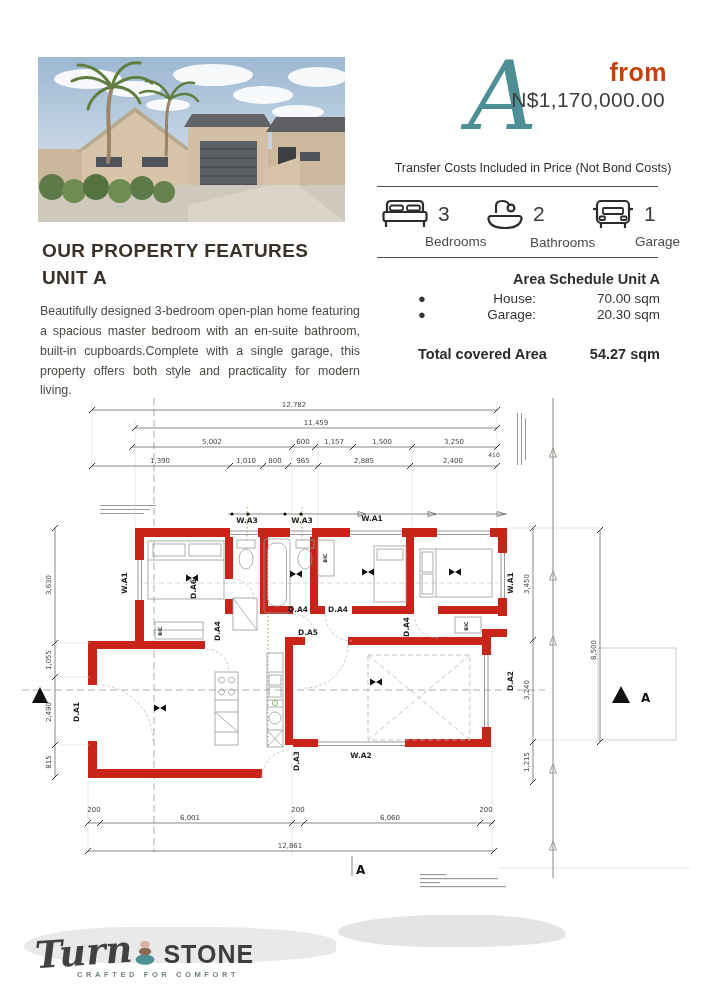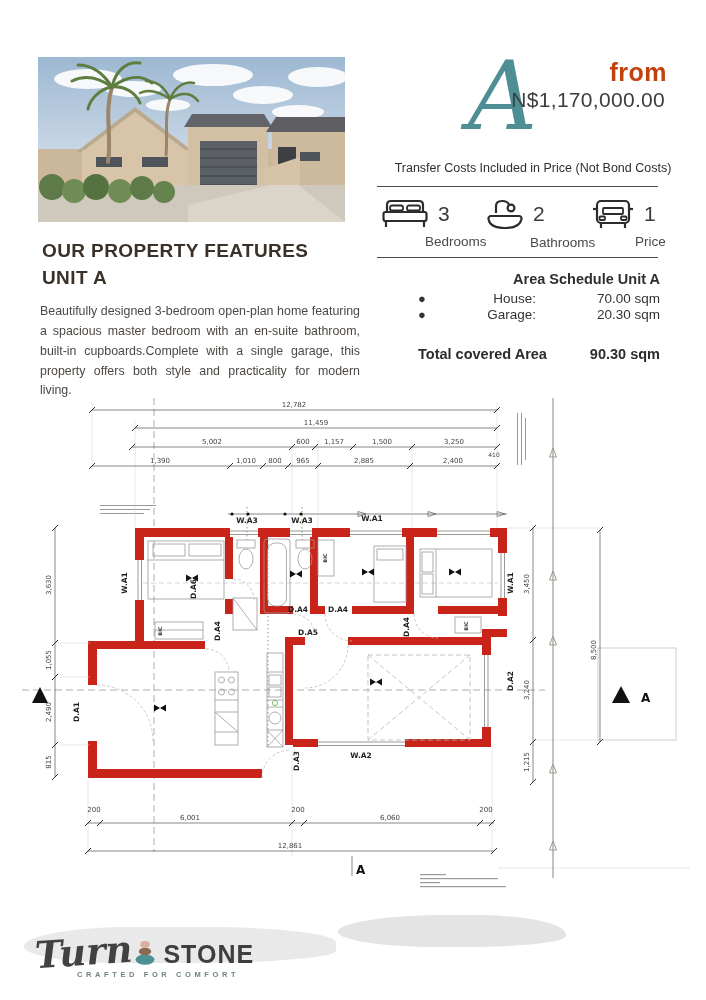--- a/index.html
+++ b/index.html
@@ -181,38 +181,38 @@
         <rect x="12" y="11" width="20" height="6" rx="1" stroke-width="1.8"></rect>
         <rect x="8.5" y="19.5" width="5.5" height="3.5" rx="1" stroke-width="1.8"></rect>
         <rect x="30" y="19.5" width="5.5" height="3.5" rx="1" stroke-width="1.8"></rect>
         <line x1="10" y1="26" x2="10" y2="31"></line>
           <line x1="34" y1="26" x2="34" y2="31"></line>
         <line x1="2" y1="12" x2="6" y2="12"></line>
           <line x1="38" y1="12" x2="42" y2="12"></line>
       </svg>
       <span class="count">1</span>
     </div>
-    <div class="lbl">Price</div>
+    <div class="lbl">Garage</div>
   </div>
 
   <div class="area">
     <div class="title">Area Schedule Unit A</div>
     <div class="row">
       <span class="bullet">●</span>
       <span class="rlabel">House:</span>
       <span class="rvalue">70.00 sqm</span>
     </div>
     <div class="row">
       <span class="bullet">●</span>
       <span class="rlabel">Garage:</span>
       <span class="rvalue">20.30 sqm</span>
     </div>
     <div class="total">
       <span>Total covered Area</span>
-      <span class="tvalue">90.30 sqm</span>
+      <span class="tvalue">54.27 sqm</span>
     </div>
   </div>
 
   <div class="feat-title">
     <div>OUR PROPERTY FEATURES</div>
     <div>UNIT A</div>
   </div>
   <div class="feat-body">Beautifully designed 3-bedroom open-plan home featuring a spacious master bedroom with an en-suite bathroom, built-in cupboards.Complete with a single garage, this property offers both style and practicality for modern living.</div>
 
   <svg class="plan" viewBox="0 390 706 520">

